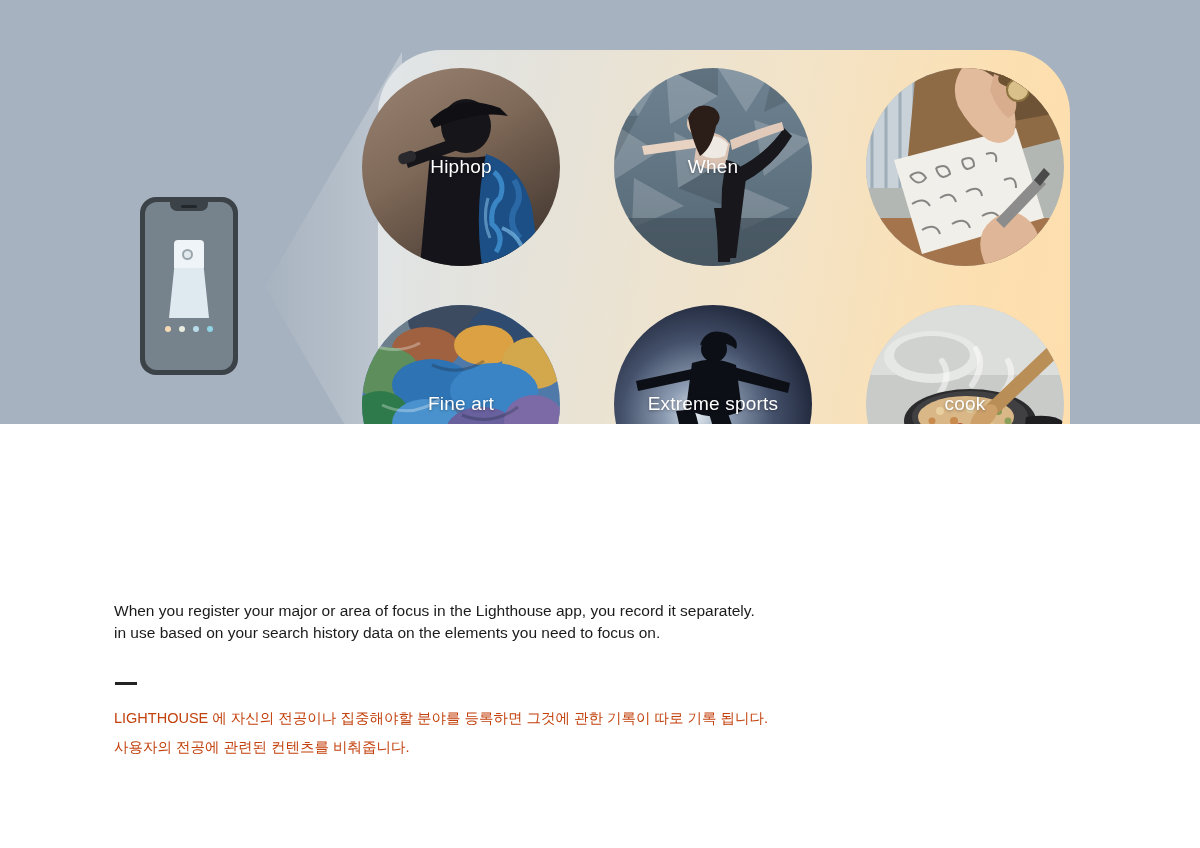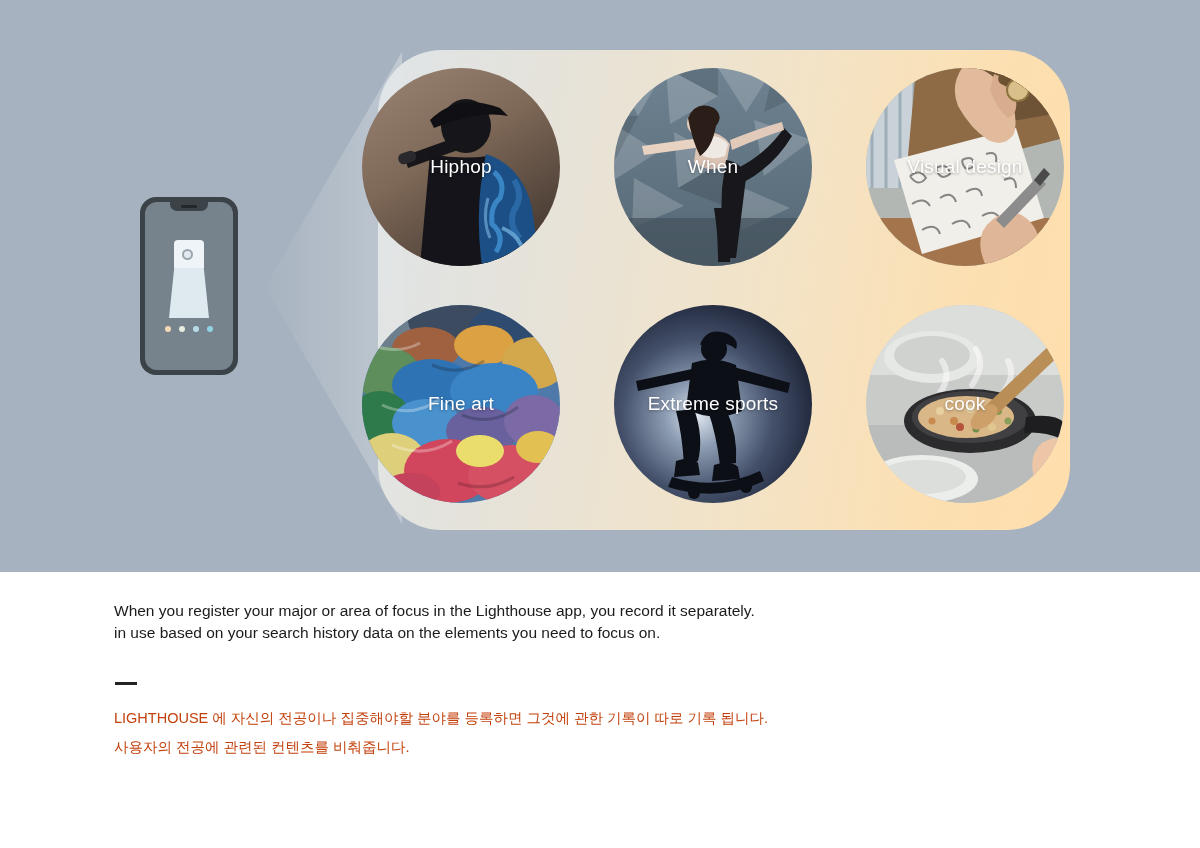--- a/index.html
+++ b/index.html
@@ -6,21 +6,21 @@
   html, body {
     width: 1200px; height: 848px;
     font-family: "Liberation Sans", "DejaVu Sans", sans-serif;
     background: #ffffff;
     overflow: hidden;
   }
 
   
   #hero {
     position: absolute; left: 0; top: 0;
-    width: 1200px; height: 572px;
+    width: 1200px; height: 424px;
     background: #a6b2bf;
     overflow: hidden;
   }
 
   
   #light-cone {
     position: absolute; left: 0; top: 0;
     width: 1200px; height: 572px;
     pointer-events: none;
   }
@@ -298,21 +298,20 @@
       <path d="M96 0 q26 -4 42 22 q16 22 10 44 q-10 14 -26 6 q-18 -12 -30 -34 q-8 -20 4 -38 Z" fill="#e2bb9c"></path>
       <path d="M128 6 q18 6 22 26 q2 14 -8 18 q-12 -10 -18 -28 Z" fill="#d8ad8e"></path>
 
       <rect x="132" y="6" width="34" height="16" rx="6" fill="#6d5232" transform="rotate(26 149 14)"></rect>
       <circle cx="152" cy="22" r="11" fill="#d9c08a" stroke="#8c7340" stroke-width="2"></circle>
 
       <path d="M120 198 q-14 -30 6 -46 q18 -14 34 -2 q18 14 14 48 Z" fill="#dfb697"></path>
       <path d="M130 152 L172 108 l8 8 l-42 44 Z" fill="#8c8c8c"></path>
       <path d="M168 112 l10 -12 l6 6 l-10 12 Z" fill="#4a4a4a"></path>
     </svg>
-    <span class="label">Visual design</span>
   </div>
 
   <div class="circle" id="c-fineart">
     <svg class="art" viewBox="0 0 198 198">
       <rect width="198" height="198" fill="#4f79a8"></rect>
 
       <g opacity="0.97">
         <ellipse cx="34" cy="24" rx="44" ry="30" fill="#6f7f8c"></ellipse>
         <ellipse cx="92" cy="16" rx="46" ry="26" fill="#3c4a5e"></ellipse>
         <ellipse cx="150" cy="26" rx="44" ry="28" fill="#2f4a6e"></ellipse>

